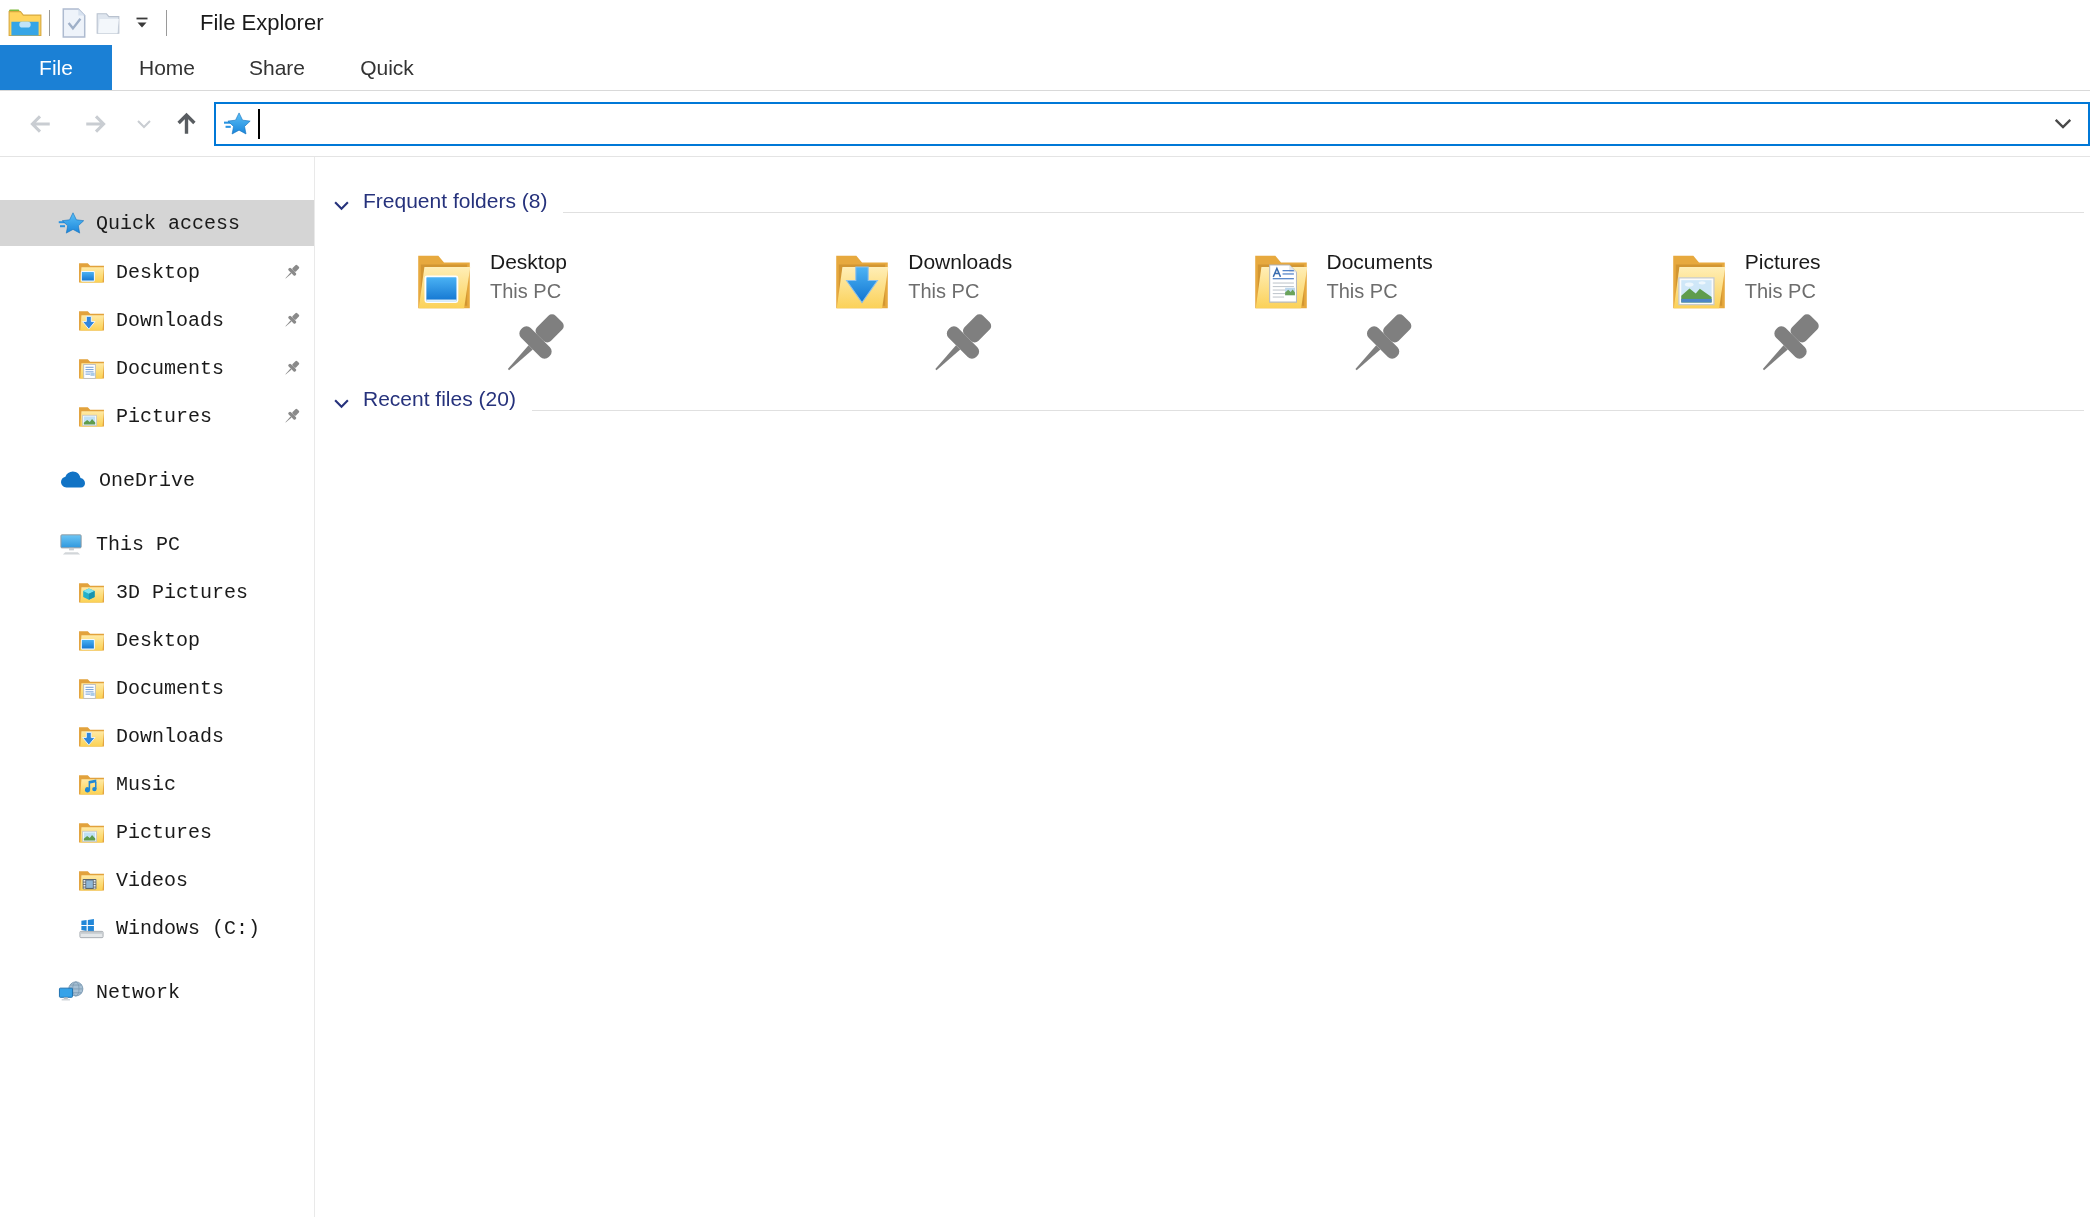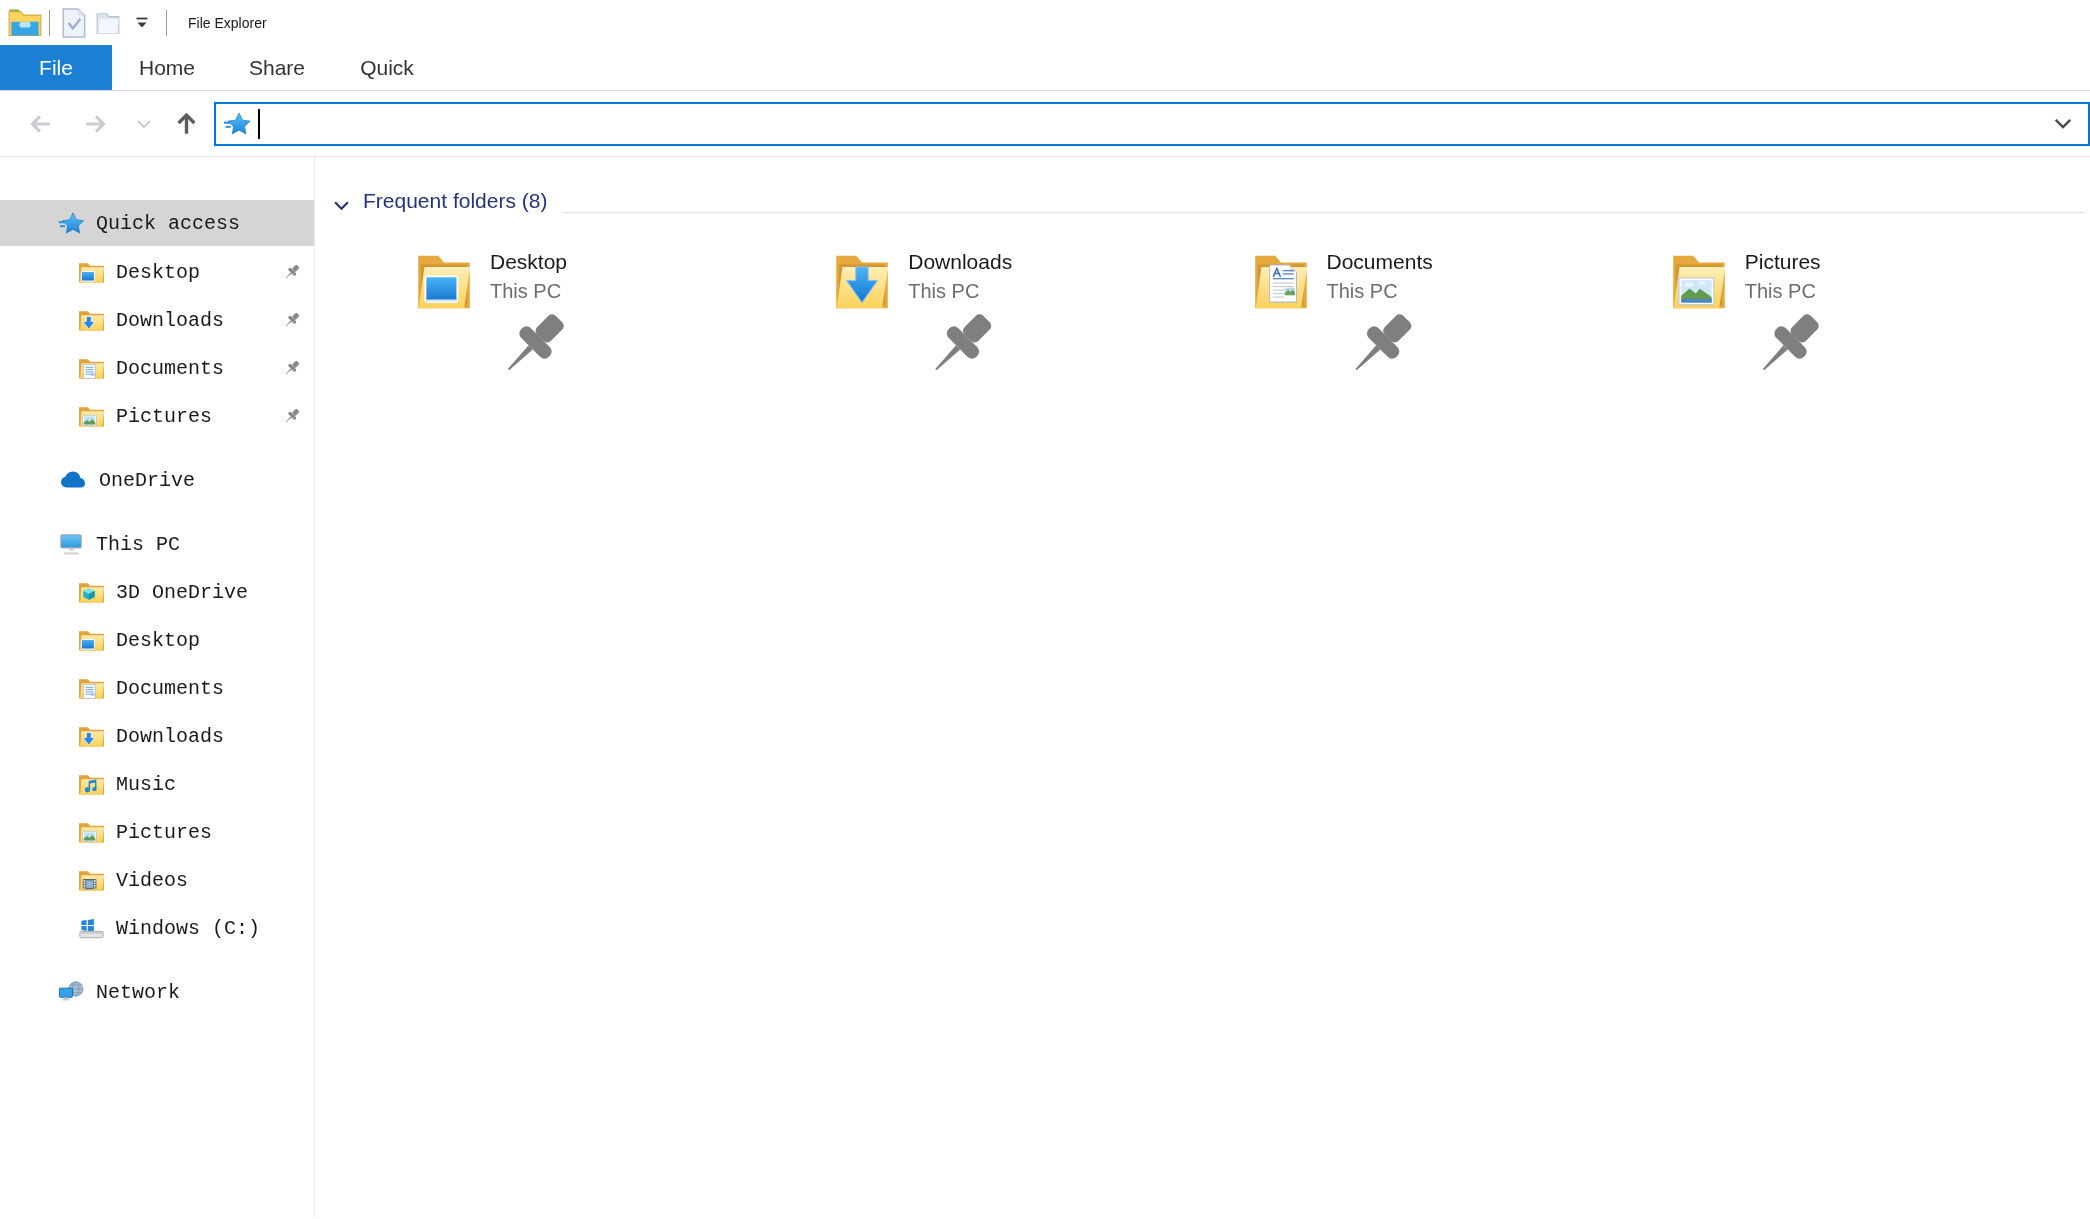--- a/index.html
+++ b/index.html
@@ -4,21 +4,21 @@
 <style>
   * { box-sizing: border-box; margin: 0; padding: 0; }
   html,body { width:2090px; height:1219px; background:#fff; overflow:hidden;
               font-family:"Liberation Sans", sans-serif; color:#1a1a1a; }
   .window { width:2090px; height:1219px; background:#fff; position:relative; }
 
   
   .titlebar { height:45px; display:flex; align-items:center; padding-left:8px; background:#fff; }
   .qat-btn { width:34px; height:34px; display:flex; align-items:center; justify-content:center; flex:none; }
   .qat-sep { width:1px; height:26px; background:#9a9a9a; margin:0 7px; flex:none; }
-  .win-title { font-size:14px; color:#1a1a1a; margin-left:14px; white-space:nowrap;text-align:right; }
+  .win-title { font-size:22px; color:#1a1a1a; margin-left:26px; white-space:nowrap;text-align:right; }
 
   
   .ribbon-tabs { height:46px; display:flex; align-items:stretch; border-bottom:1px solid #d9d9d9; background:#fff; }
   .rtab { width:110px; display:flex; align-items:center; justify-content:center; font-size:21px; color:#333; cursor:default; }
   .rtab.active { width:112px; background:#1b80d5; color:#fff; }
 
   
   .navbar { height:66px; display:flex; align-items:center; padding-left:22px; border-bottom:1px solid #e4e4e4; background:#fff; }
   .navbtn { width:36px; height:36px; display:flex; align-items:center; justify-content:center; flex:none; }
   .navbtn.back { color:#c9cdd2; margin-right:20px; }
@@ -451,21 +451,21 @@
           </span>
         <span class="slabel">This PC</span>
       </div>
 
       <div class="srow lvl1">
         <span class="sicon">
             <svg viewBox="0 0 26 22">
               <use href="#sy-folder-3d"></use>
             </svg>
           </span>
-        <span class="slabel">3D OneDrive</span>
+        <span class="slabel">3D Pictures</span>
       </div>
 
       <div class="srow lvl1">
         <span class="sicon">
             <svg viewBox="0 0 26 22">
               <use href="#sy-folder-desktop"></use>
             </svg>
           </span>
         <span class="slabel">Desktop</span>
       </div>
@@ -606,18 +606,27 @@
             <div class="tile-name">Pictures</div>
             <div class="tile-loc">This PC</div>
             <span class="tile-pin"><svg viewBox="0 0 20 20">
                   <use href="#sy-pin"></use>
                 </svg></span>
           </div>
         </div>
 
       </div>
 
+      <div class="ghead recent">
+        <span class="gchev">
+            <svg viewBox="0 0 16 14">
+              <use href="#sy-chevdown"></use>
+            </svg>
+          </span>
+        <span class="gtitle">Recent files (20)</span>
+        <span class="grule"></span>
+      </div>
 
       <div></div>
 
     </div>
   </div>
 </div>
 
 </body></html>

